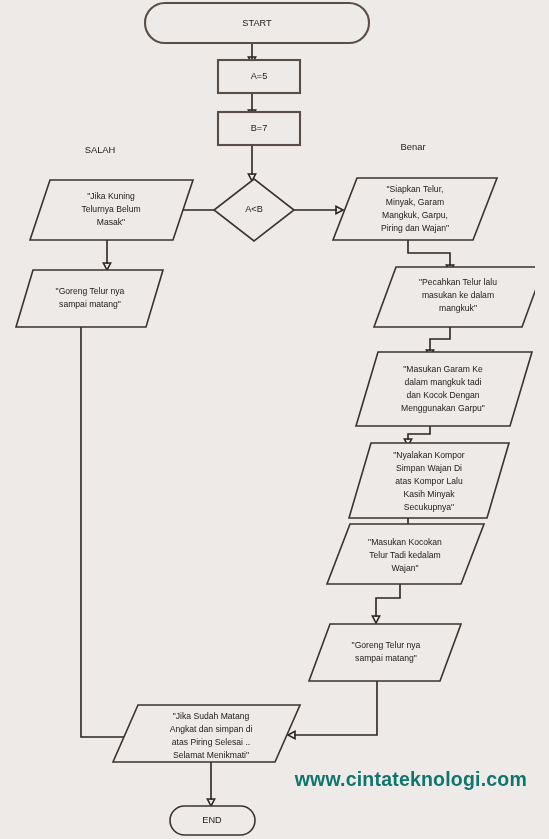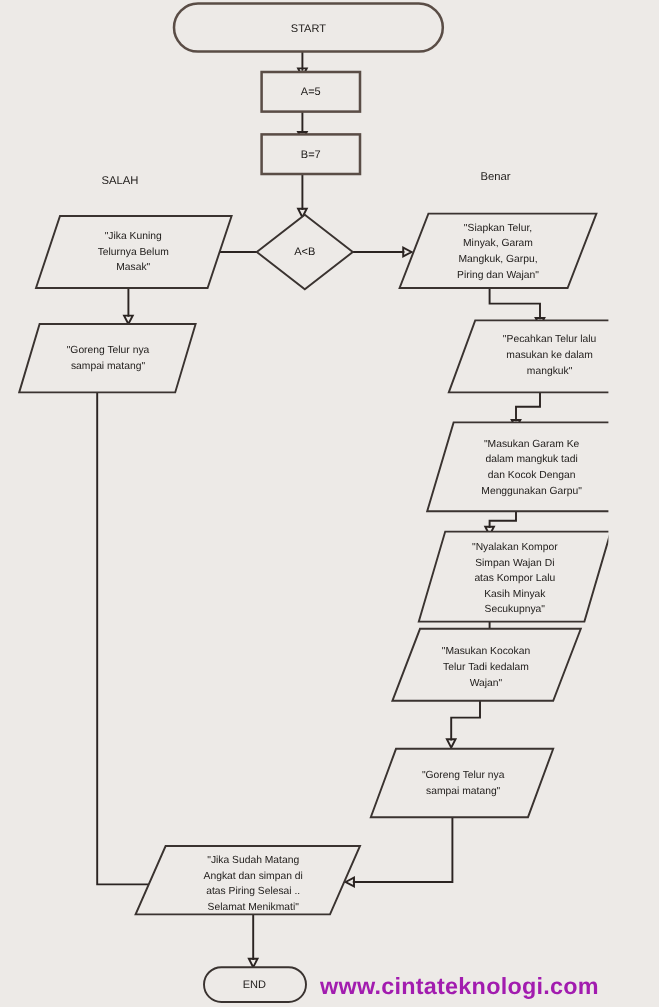--- a/index.html
+++ b/index.html
@@ -7,20 +7,21 @@
     padding: 0;
     background: #edeae7;
   }
   #page {
     position: relative;
     width: 507px;
     height: 839px;
     background: #edeae7;
     overflow: hidden;
     font-family: "Liberation Sans", sans-serif;
+    padding-left: 28px;
   }
   svg#flow {
     position: absolute;
     left: 0;
     top: 0;
     width: 549px;
     height: 839px;
   }
   .shape {
     fill: #edeae7;
@@ -54,23 +55,22 @@
     text-anchor: middle;
   }
   .watermark {
     position: absolute;
     right: 8px;
     top: 768px;
     font-family: "Liberation Sans", sans-serif;
     font-size: 19.5px;
     font-weight: bold;
     letter-spacing: 0.2px;
-    color: #a21caf;
+    color: #0f766e;
     white-space: nowrap;
-    margin-top: 43px;
   }
 </style>
 </head>
 <body>
 
 <div id="page">
 
   <svg id="flow" viewBox="0 0 549 839">
 
     <g>

